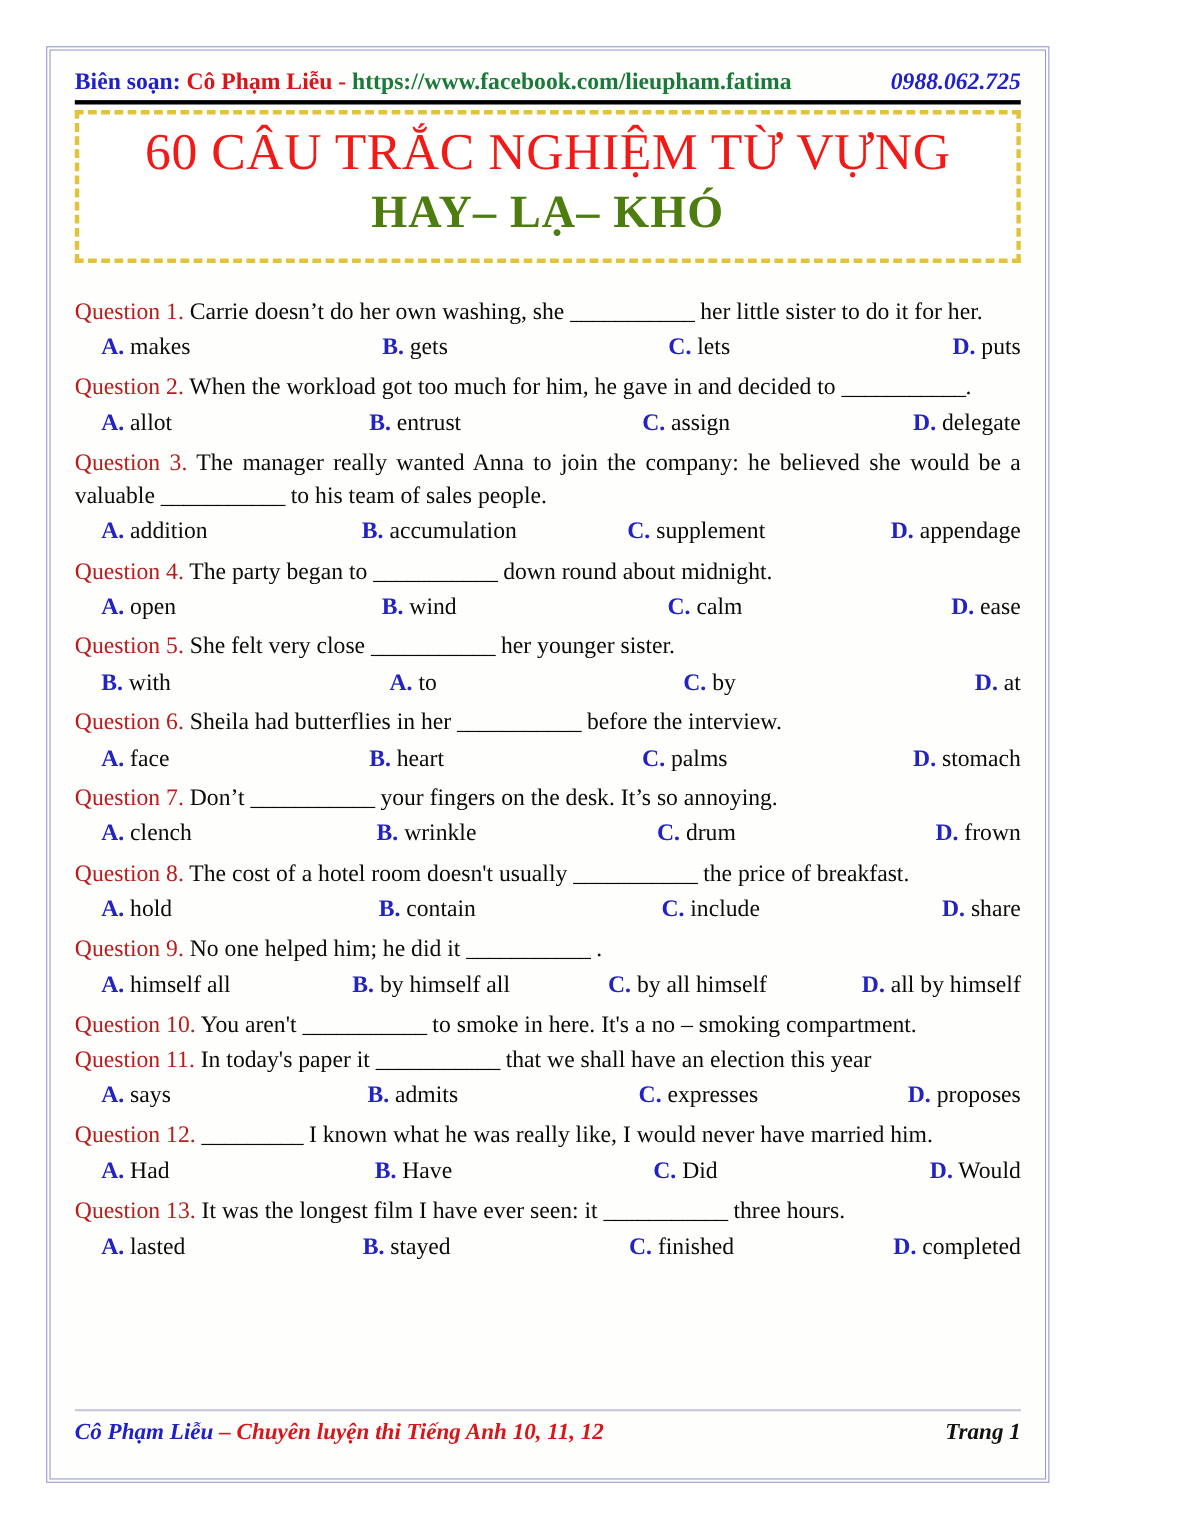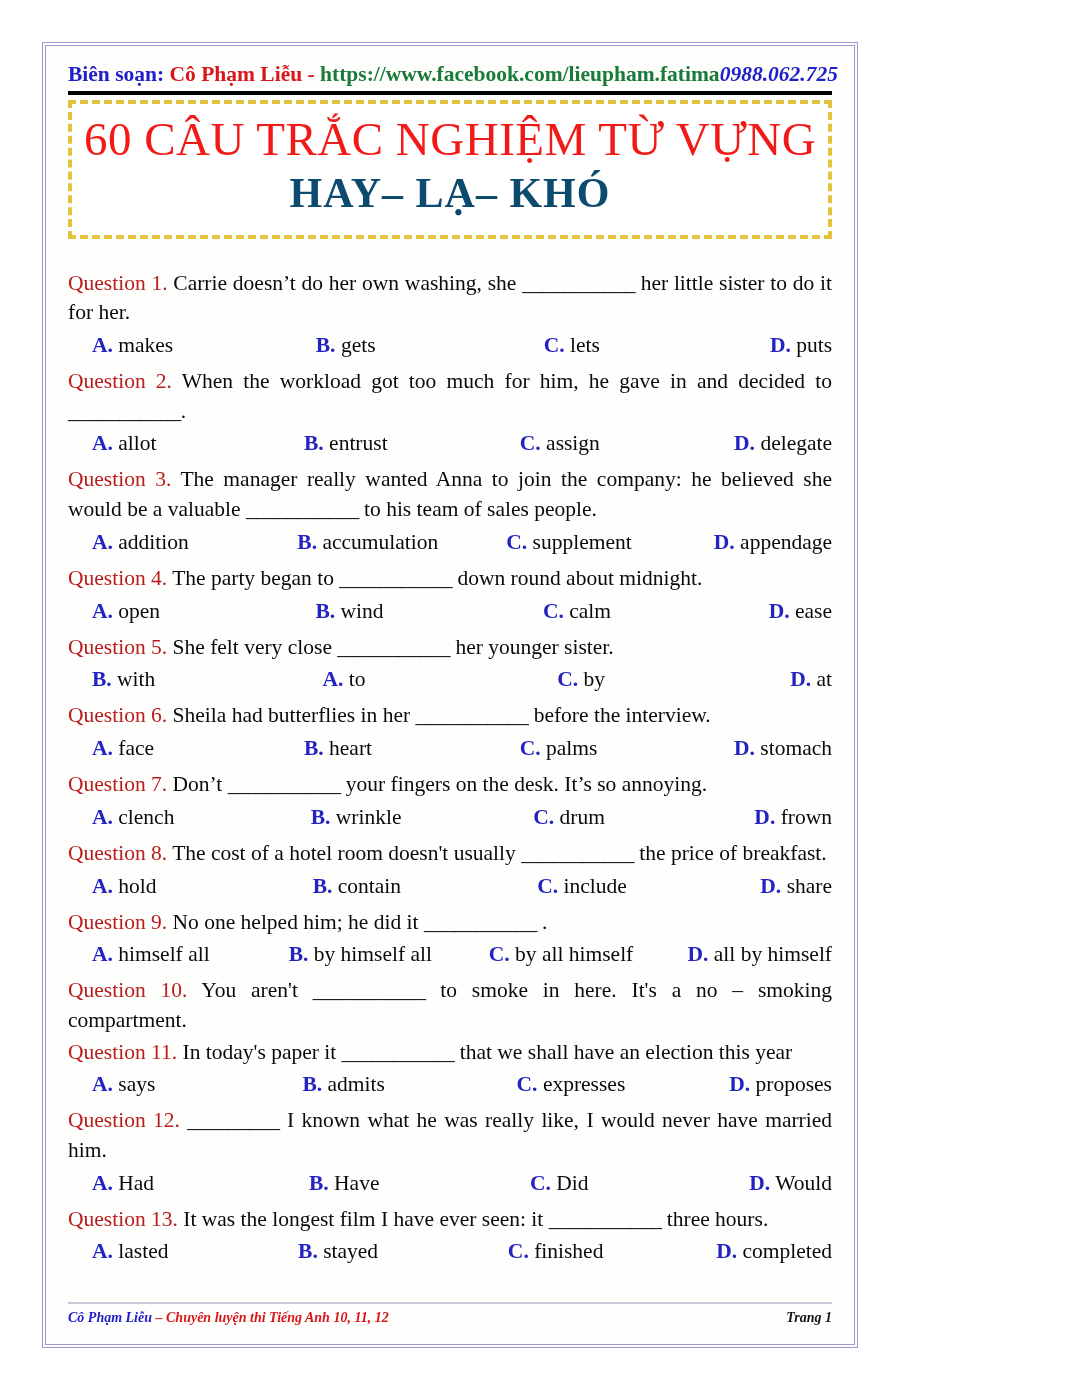--- a/index.html
+++ b/index.html
@@ -11,21 +11,21 @@
     width: 1080px;
     height: 1397px;
     font-family: "Liberation Serif", "DejaVu Serif", serif;
     overflow: hidden;
   }
 
   .page {
     position: absolute;
     left: 42px;
     top: 42px;
-    width: 816px;
+    width: 912px;
     height: 1306px;
     box-sizing: border-box;
     border: 4px double #9a9ad0;
     background: #fefefc;
   }
 
   .page-inner {
     padding: 10px 22px 0 22px;
     height: 100%;
     box-sizing: border-box;
@@ -63,21 +63,21 @@
     background: #ffffff;
   }
   .title-main {
     color: #f21a17;
     font-weight: normal;
     font-size: 47px;
     line-height: 1.15;
     letter-spacing: 0.5px;
   }
   .title-sub {
-    color: #0c4a6e;
+    color: #4d7c0f;
     font-weight: bold;
     font-size: 42px;
     line-height: 1.3;
     letter-spacing: 1px;
   }
 
   
   .questions {
     margin-top: 30px;
   }
@@ -118,27 +118,27 @@
   .opt-letter {
     color: #2323c4;
     font-weight: bold;
   }
 
   
   .doc-footer {
     position: absolute;
     left: 22px;
     right: 22px;
-    bottom: 18px;
+    bottom: 30px;
     border-top: 2px solid #c9c9d8;
     padding-top: 6px;
     display: flex;
     justify-content: space-between;
     align-items: baseline;
-    font-size: 14px;
+    font-size: 21px;
     font-weight: bold;
     font-style: italic;
     white-space: nowrap;
   }
   .ft-blue { color: #2020c8; }
   .ft-red  { color: #d8151a; }
   .ft-page { color: #111111; font-weight: bold; font-style: italic; }
 </style>
 </head>
 <body>

